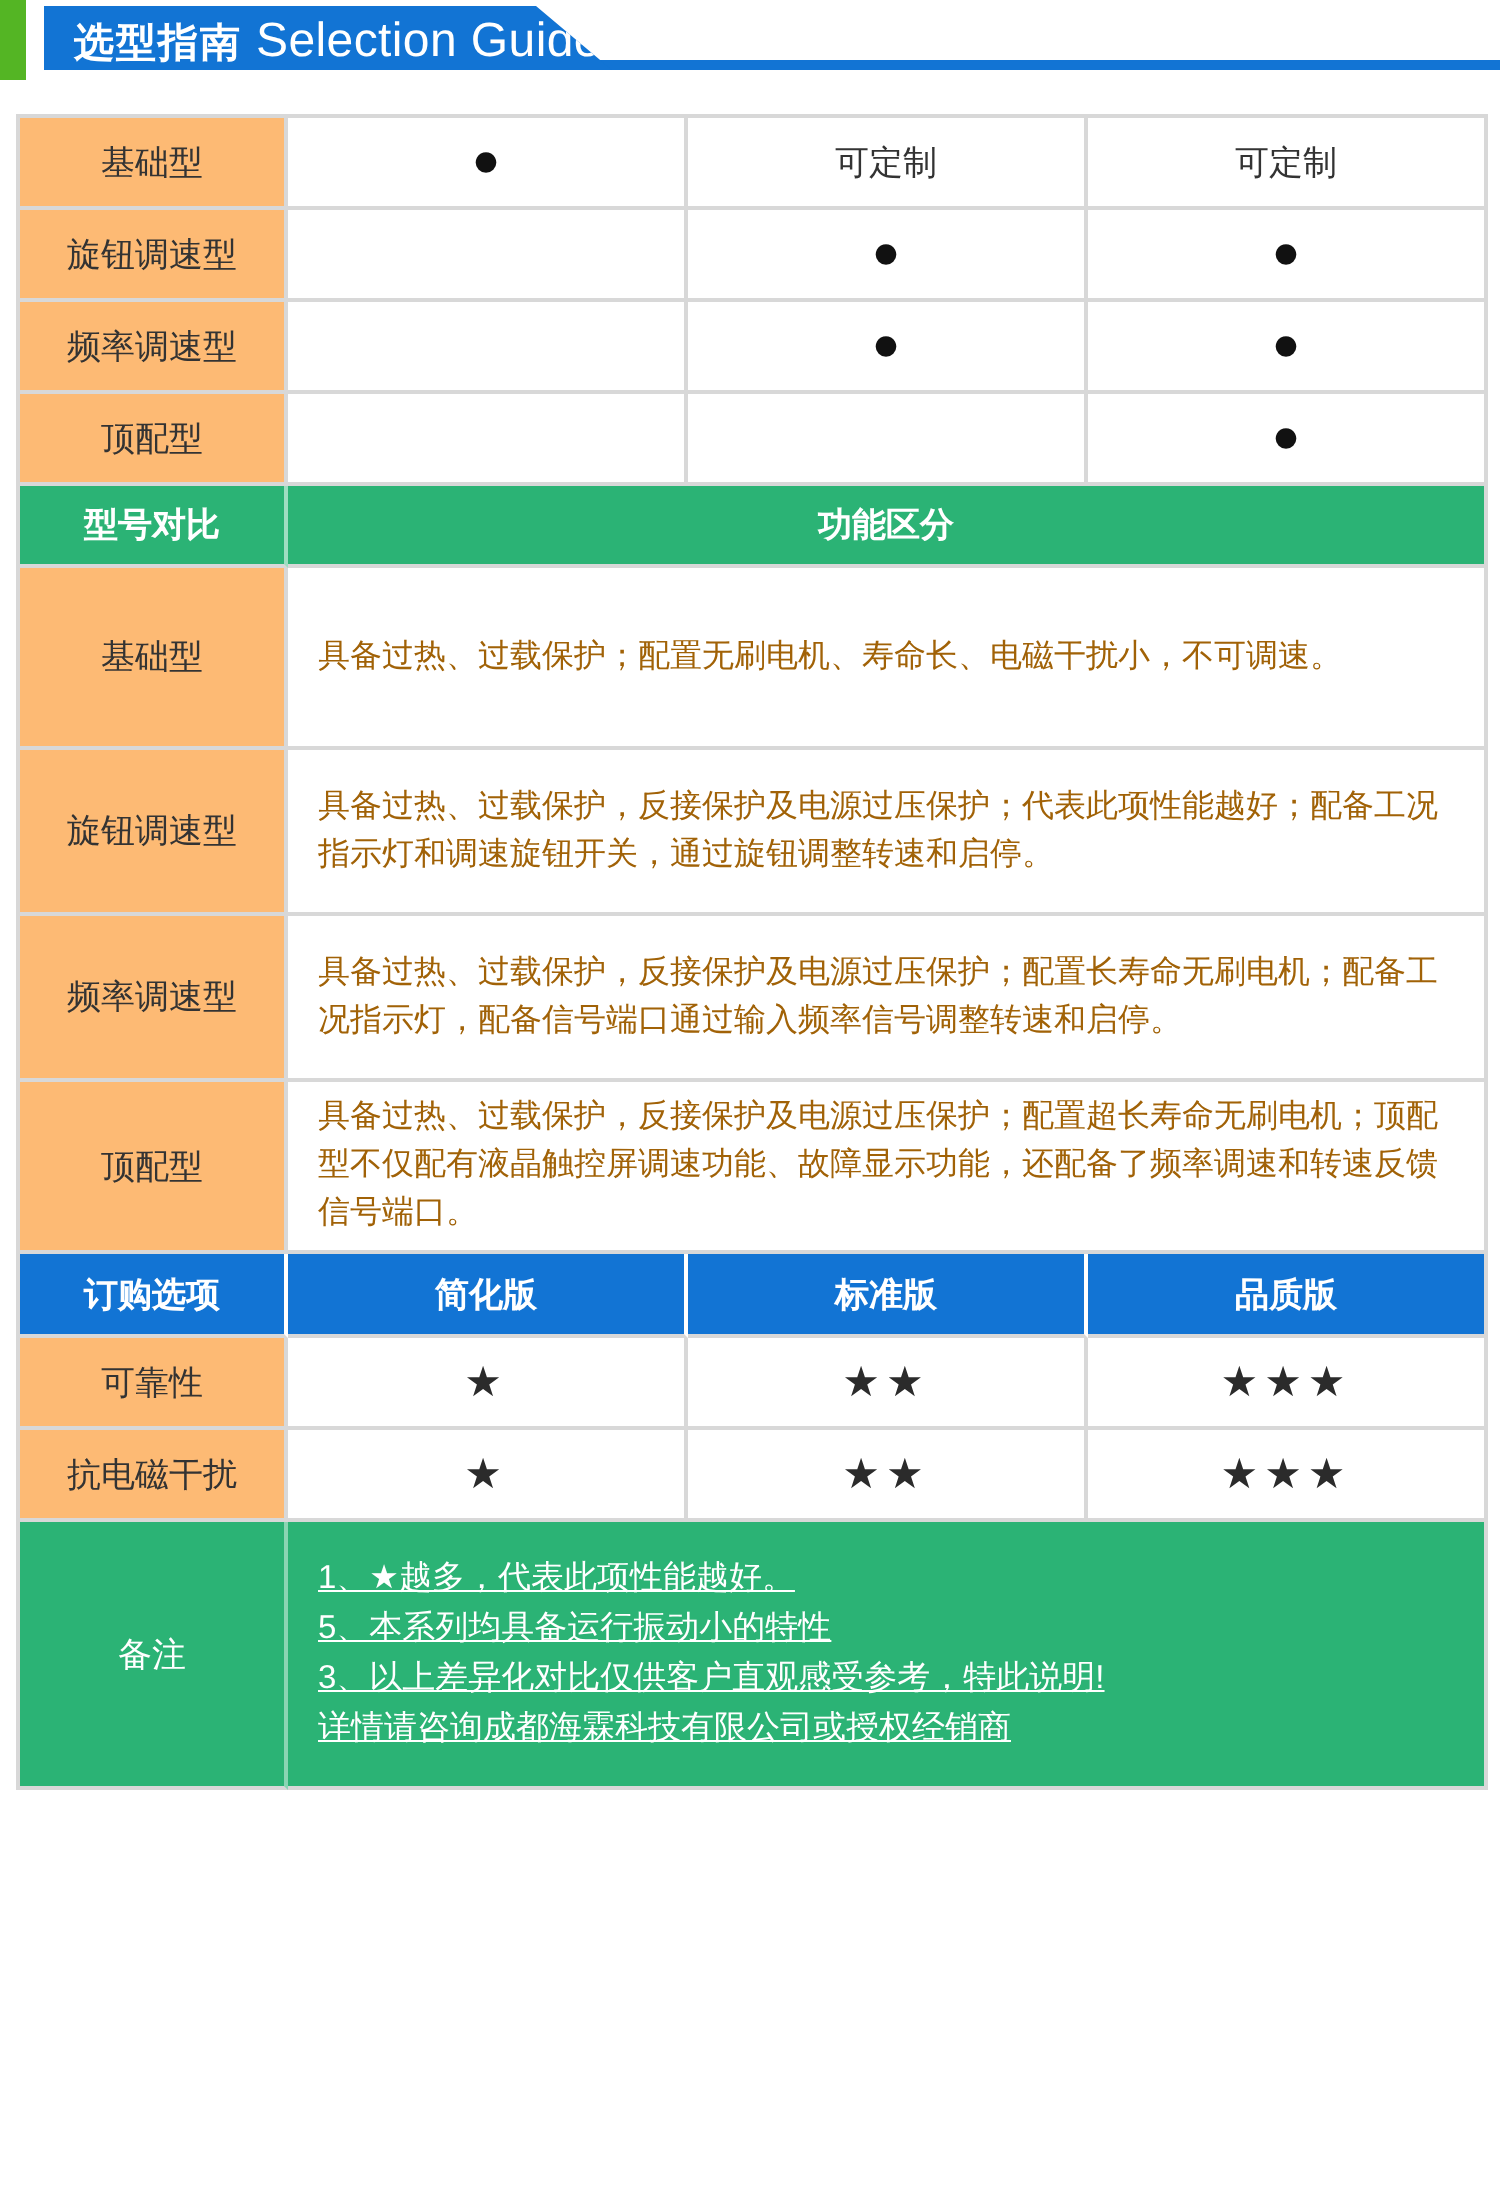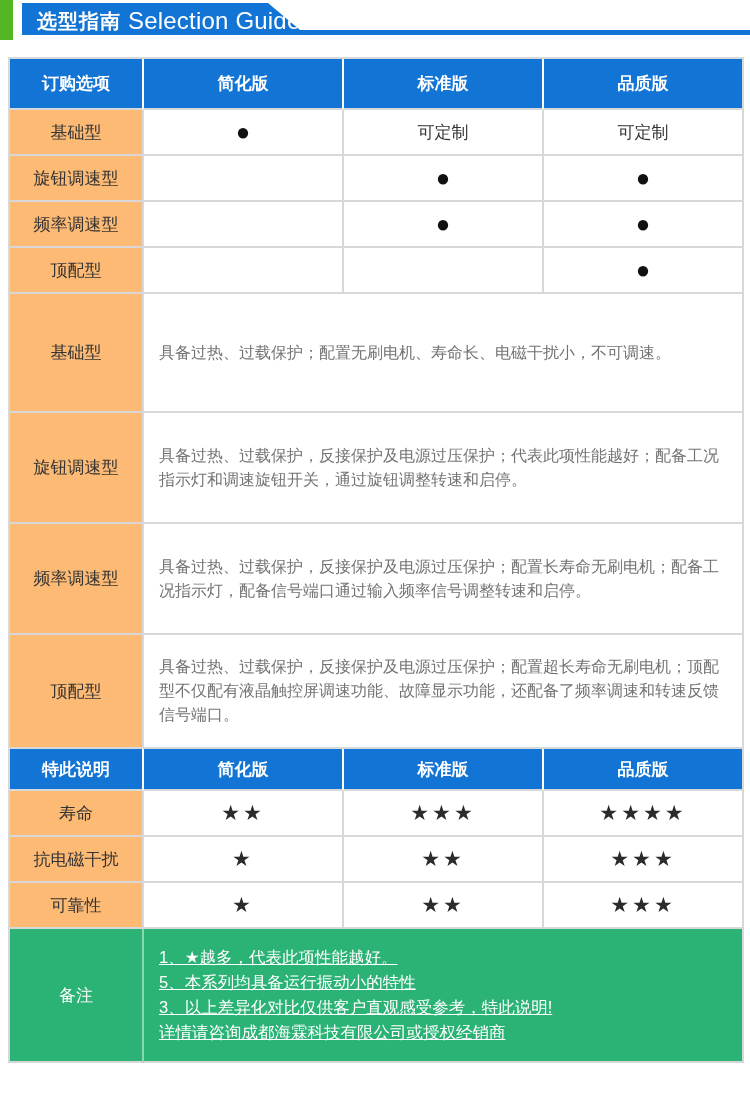--- a/index.html
+++ b/index.html
@@ -39,21 +39,21 @@
   tr.bhead2 td:not(:last-child){border-right-color:#ffffff;}
   tr.ghead td:first-child{border-right-color:rgba(255,255,255,.55);}
   
   tr.opt td{height:44px;}
   tr.star td{height:44px;}
   tr.desc1 td{height:77px;}
   tr.desc2 td{height:69px;}
   tr.desc3 td{height:69px;}
   tr.desc4 td{height:70px;}
   td.desc{
-    text-align:left;padding:20px 15px;font-size:16px;line-height:24px;color:#737373;
+    text-align:left;padding:6px 15px;font-size:16px;line-height:24px;color:#a16207;
   }
   td.dotcell{font-size:24px;color:#111111;line-height:1;}
   td.starcell{font-size:21px;letter-spacing:3px;color:#2b2b2b;}
   
   tr.remark td{background:#2bb375;color:#ffffff;height:116px;}
   tr.remark td:first-child{border-right-color:rgba(255,255,255,.45);}
   td.remark-body{
     text-align:left;padding:8px 15px;font-size:16.5px;line-height:25px;
   }
   td.remark-body div{white-space:nowrap;text-decoration:underline;}
@@ -71,26 +71,20 @@
 </div>
 
 <table class="sel">
   <colgroup>
     <col style="width:134px">
       <col style="width:200px">
       <col style="width:200px">
       <col style="width:200px">
   </colgroup>
   <tbody id="selection-tbody">
-      <tr class="bhead">
-        <td>订购选项</td>
-        <td>简化版</td>
-        <td>标准版</td>
-        <td>品质版</td>
-      </tr>
       <tr class="opt">
         <td class="lbl">基础型</td>
         <td class="dotcell">●</td>
         <td>可定制</td>
         <td>可定制</td>
       </tr>
       <tr class="opt">
         <td class="lbl">旋钮调速型</td>
         <td></td>
         <td class="dotcell">●</td>
@@ -101,56 +95,54 @@
         <td></td>
         <td class="dotcell">●</td>
         <td class="dotcell">●</td>
       </tr>
       <tr class="opt">
         <td class="lbl">顶配型</td>
         <td></td>
         <td></td>
         <td class="dotcell">●</td>
       </tr>
+      <tr class="ghead">
+        <td>型号对比</td>
+        <td colspan="3">功能区分</td>
+      </tr>
       <tr class="desc1">
         <td class="lbl">基础型</td>
         <td class="desc" colspan="3">具备过热、过载保护；配置无刷电机、寿命长、电磁干扰小，不可调速。</td>
       </tr>
       <tr class="desc2">
         <td class="lbl">旋钮调速型</td>
         <td class="desc" colspan="3">具备过热、过载保护，反接保护及电源过压保护；代表此项性能越好；配备工况指示灯和调速旋钮开关，通过旋钮调整转速和启停。</td>
       </tr>
       <tr class="desc3">
         <td class="lbl">频率调速型</td>
         <td class="desc" colspan="3">具备过热、过载保护，反接保护及电源过压保护；配置长寿命无刷电机；配备工况指示灯，配备信号端口通过输入频率信号调整转速和启停。</td>
       </tr>
       <tr class="desc4">
         <td class="lbl">顶配型</td>
         <td class="desc" colspan="3">具备过热、过载保护，反接保护及电源过压保护；配置超长寿命无刷电机；顶配型不仅配有液晶触控屏调速功能、故障显示功能，还配备了频率调速和转速反馈信号端口。</td>
       </tr>
       <tr class="bhead2">
-        <td>特此说明</td>
+        <td>订购选项</td>
         <td>简化版</td>
         <td>标准版</td>
         <td>品质版</td>
       </tr>
       <tr class="star">
-        <td class="lbl">寿命</td>
-        <td class="starcell">★★</td>
-        <td class="starcell">★★★</td>
-        <td class="starcell">★★★★</td>
-      </tr>
-      <tr class="star">
-        <td class="lbl">抗电磁干扰</td>
+        <td class="lbl">可靠性</td>
         <td class="starcell">★</td>
         <td class="starcell">★★</td>
         <td class="starcell">★★★</td>
       </tr>
       <tr class="star">
-        <td class="lbl">可靠性</td>
+        <td class="lbl">抗电磁干扰</td>
         <td class="starcell">★</td>
         <td class="starcell">★★</td>
         <td class="starcell">★★★</td>
       </tr>
       <tr class="remark">
         <td>备注</td>
         <td class="remark-body" colspan="3">
           <div>1、★越多，代表此项性能越好。</div>
           <div>5、本系列均具备运行振动小的特性</div>
           <div>3、以上差异化对比仅供客户直观感受参考，特此说明!</div>

